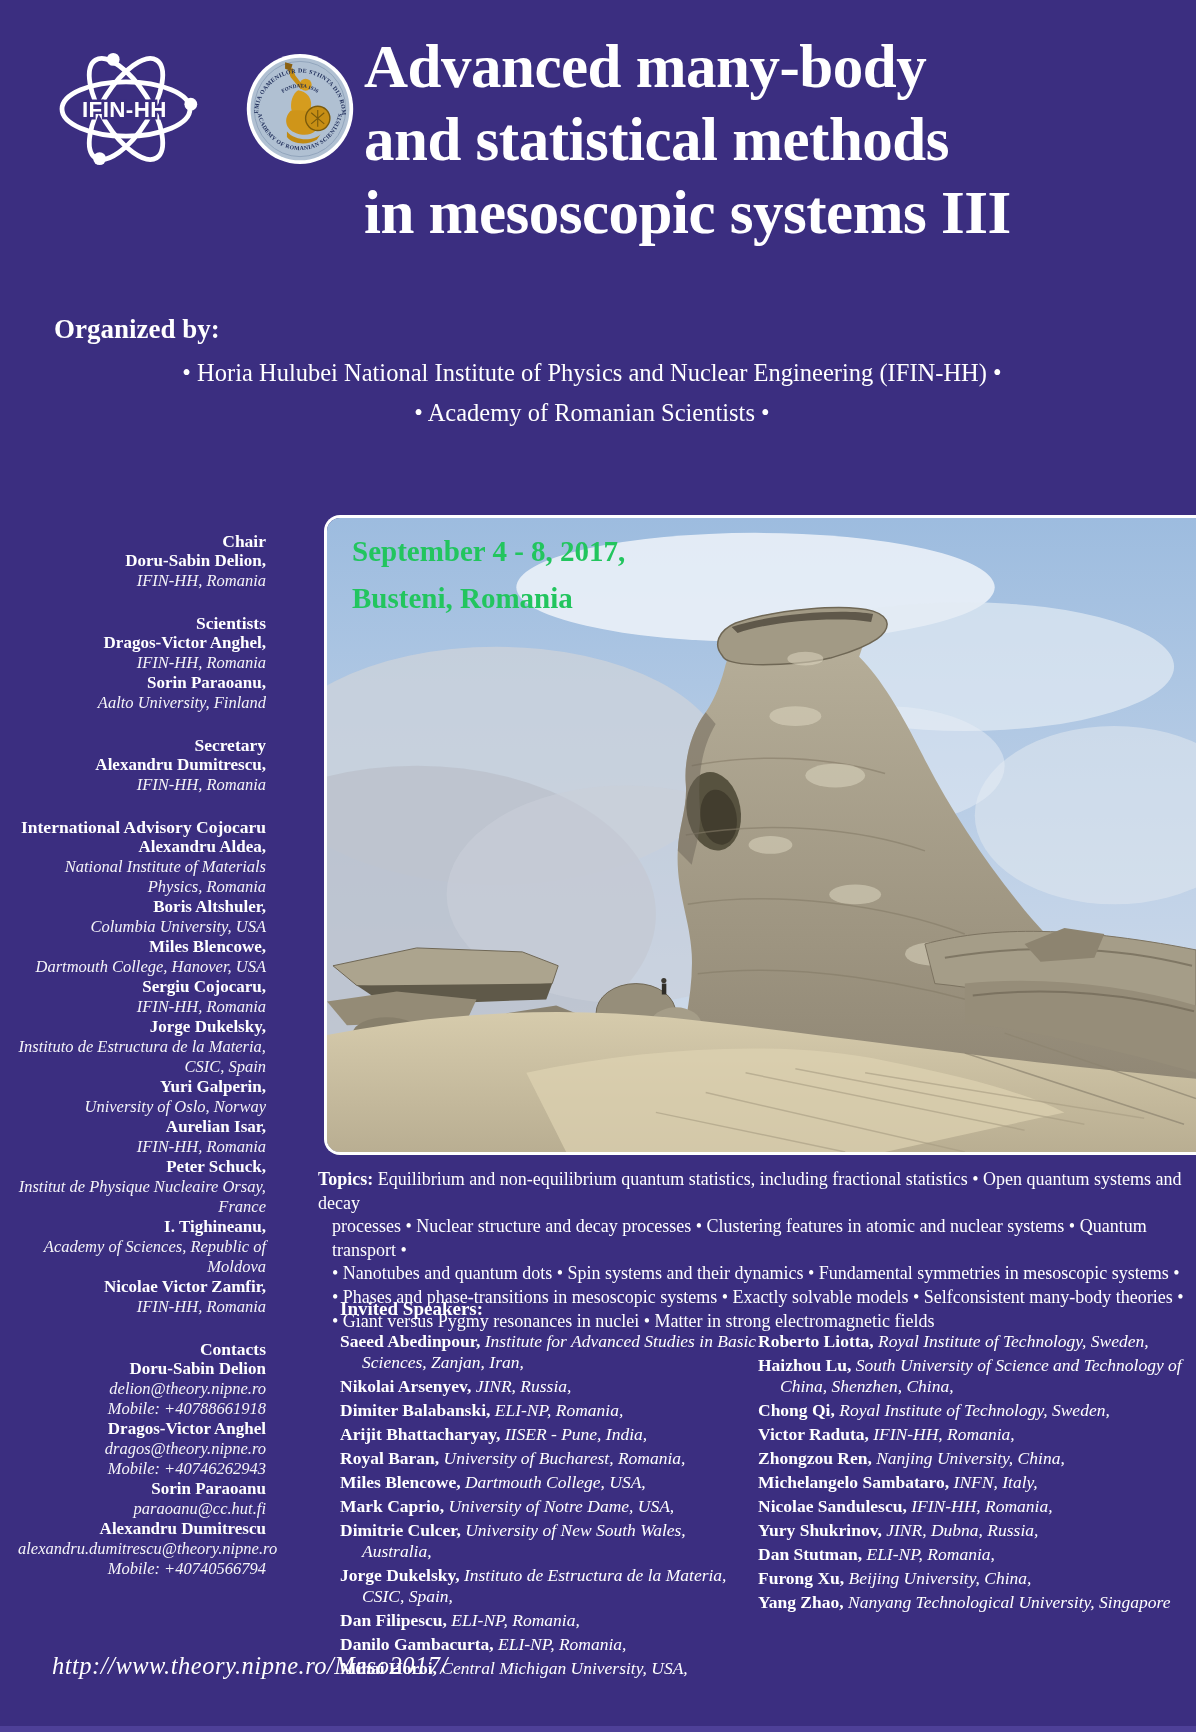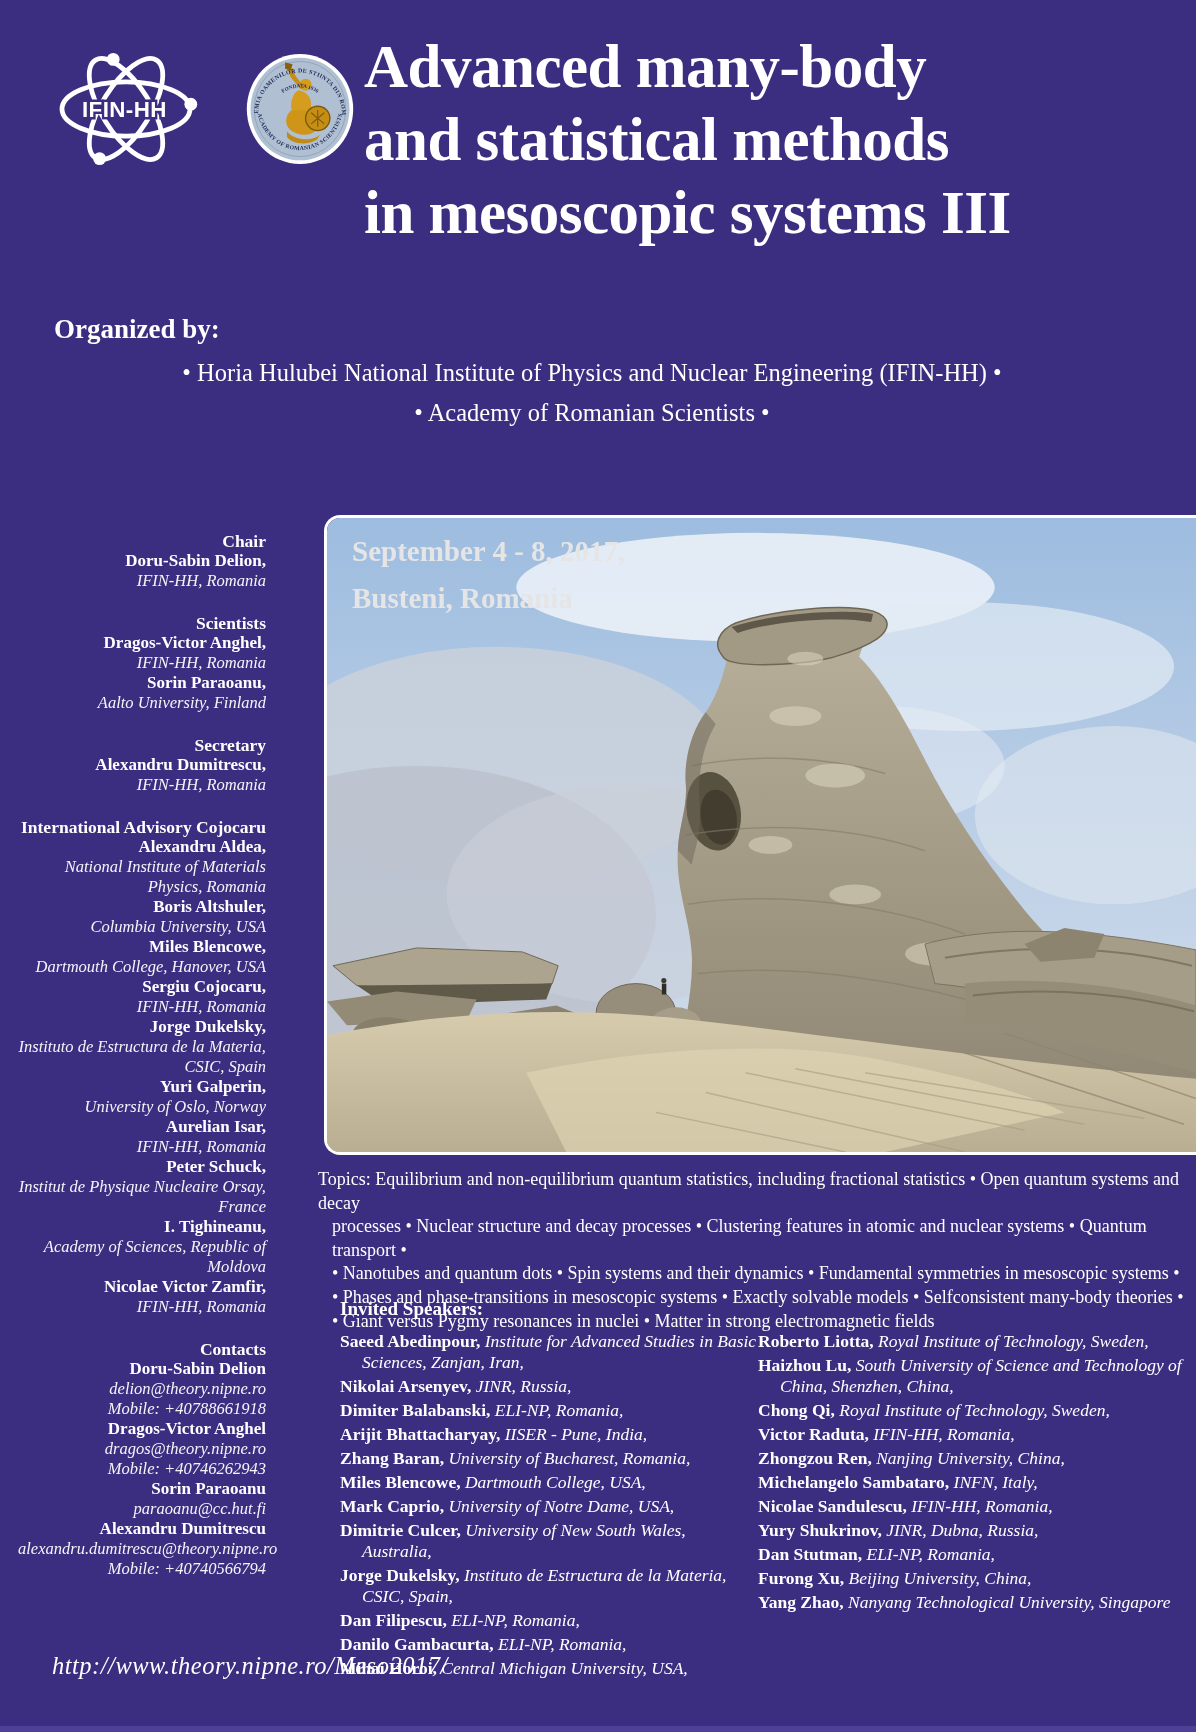--- a/index.html
+++ b/index.html
@@ -32,29 +32,29 @@
   .sb-line{font-style:italic; font-size:16.5px; opacity:.95;}
   
   .photo{
     position:absolute; left:324px; top:515px; width:872px; height:640px;
     box-sizing:border-box; border:3px solid #fff; border-right:none;
     border-radius:16px 0 0 16px; overflow:hidden; margin:0;
   }
   .photo svg{display:block; width:100%; height:100%;}
   .photo-date{
     position:absolute; left:25px; top:10px;
-    font-size:29px; font-weight:bold; line-height:47px; color:#e5e5e5;
+    font-size:29px; font-weight:bold; line-height:47px; color:#22c55e;
   }
   
   .topics{
     position:absolute; left:318px; top:1168px; width:866px;
     font-size:18px; line-height:23.6px;
   }
   .topic-line.cont{padding-left:14px;}
-  .topics-label{font-weight:normal;}
+  .topics-label{font-weight:bold;}
   
   .spk-label{position:absolute; left:340px; top:1298px; font-size:19px; font-weight:bold;}
   .spk-col{position:absolute; top:1331px; font-size:17.5px; line-height:21px;}
   .spk-col.left{left:340px; width:418px;}
   .spk-col.right{left:758px; width:436px;}
   .spk{margin-bottom:3px; padding-left:22px; text-indent:-22px;}
   .spk-name{font-weight:bold;}
   .spk-aff{font-style:italic;}
   
   .url{position:absolute; left:52px; top:1652px; font-size:24.5px; font-style:italic; letter-spacing:.5px;}
@@ -285,21 +285,21 @@
       <div class="topic-line cont">• Phases and phase-transitions in mesoscopic systems • Exactly solvable models • Selfconsistent many-body theories •</div>
       <div class="topic-line cont">• Giant versus Pygmy resonances in nuclei • Matter in strong electromagnetic fields</div>
     </section>
 
   <div class="spk-label">Invited Speakers:</div>
   <div class="spk-col left" id="spk-left">
       <div class="spk"><span class="spk-name">Saeed Abedinpour,</span> <span class="spk-aff">Institute for Advanced Studies in Basic Sciences, Zanjan, Iran,</span></div>
       <div class="spk"><span class="spk-name">Nikolai Arsenyev,</span> <span class="spk-aff">JINR, Russia,</span></div>
       <div class="spk"><span class="spk-name">Dimiter Balabanski,</span> <span class="spk-aff">ELI-NP, Romania,</span></div>
       <div class="spk"><span class="spk-name">Arijit Bhattacharyay,</span> <span class="spk-aff">IISER - Pune, India,</span></div>
-      <div class="spk"><span class="spk-name">Zhang Baran,</span> <span class="spk-aff">University of Bucharest, Romania,</span></div>
+      <div class="spk"><span class="spk-name">Royal Baran,</span> <span class="spk-aff">University of Bucharest, Romania,</span></div>
       <div class="spk"><span class="spk-name">Miles Blencowe,</span> <span class="spk-aff">Dartmouth College, USA,</span></div>
       <div class="spk"><span class="spk-name">Mark Caprio,</span> <span class="spk-aff">University of Notre Dame, USA,</span></div>
       <div class="spk"><span class="spk-name">Dimitrie Culcer,</span> <span class="spk-aff">University of New South Wales, Australia,</span></div>
       <div class="spk"><span class="spk-name">Jorge Dukelsky,</span> <span class="spk-aff">Instituto de Estructura de la Materia, CSIC, Spain,</span></div>
       <div class="spk"><span class="spk-name">Dan Filipescu,</span> <span class="spk-aff">ELI-NP, Romania,</span></div>
       <div class="spk"><span class="spk-name">Danilo Gambacurta,</span> <span class="spk-aff">ELI-NP, Romania,</span></div>
       <div class="spk"><span class="spk-name">Mihai Horoi,</span> <span class="spk-aff">Central Michigan University, USA,</span></div>
     </div>
   <div class="spk-col right" id="spk-right">
       <div class="spk"><span class="spk-name">Roberto Liotta,</span> <span class="spk-aff">Royal Institute of Technology, Sweden,</span></div>

